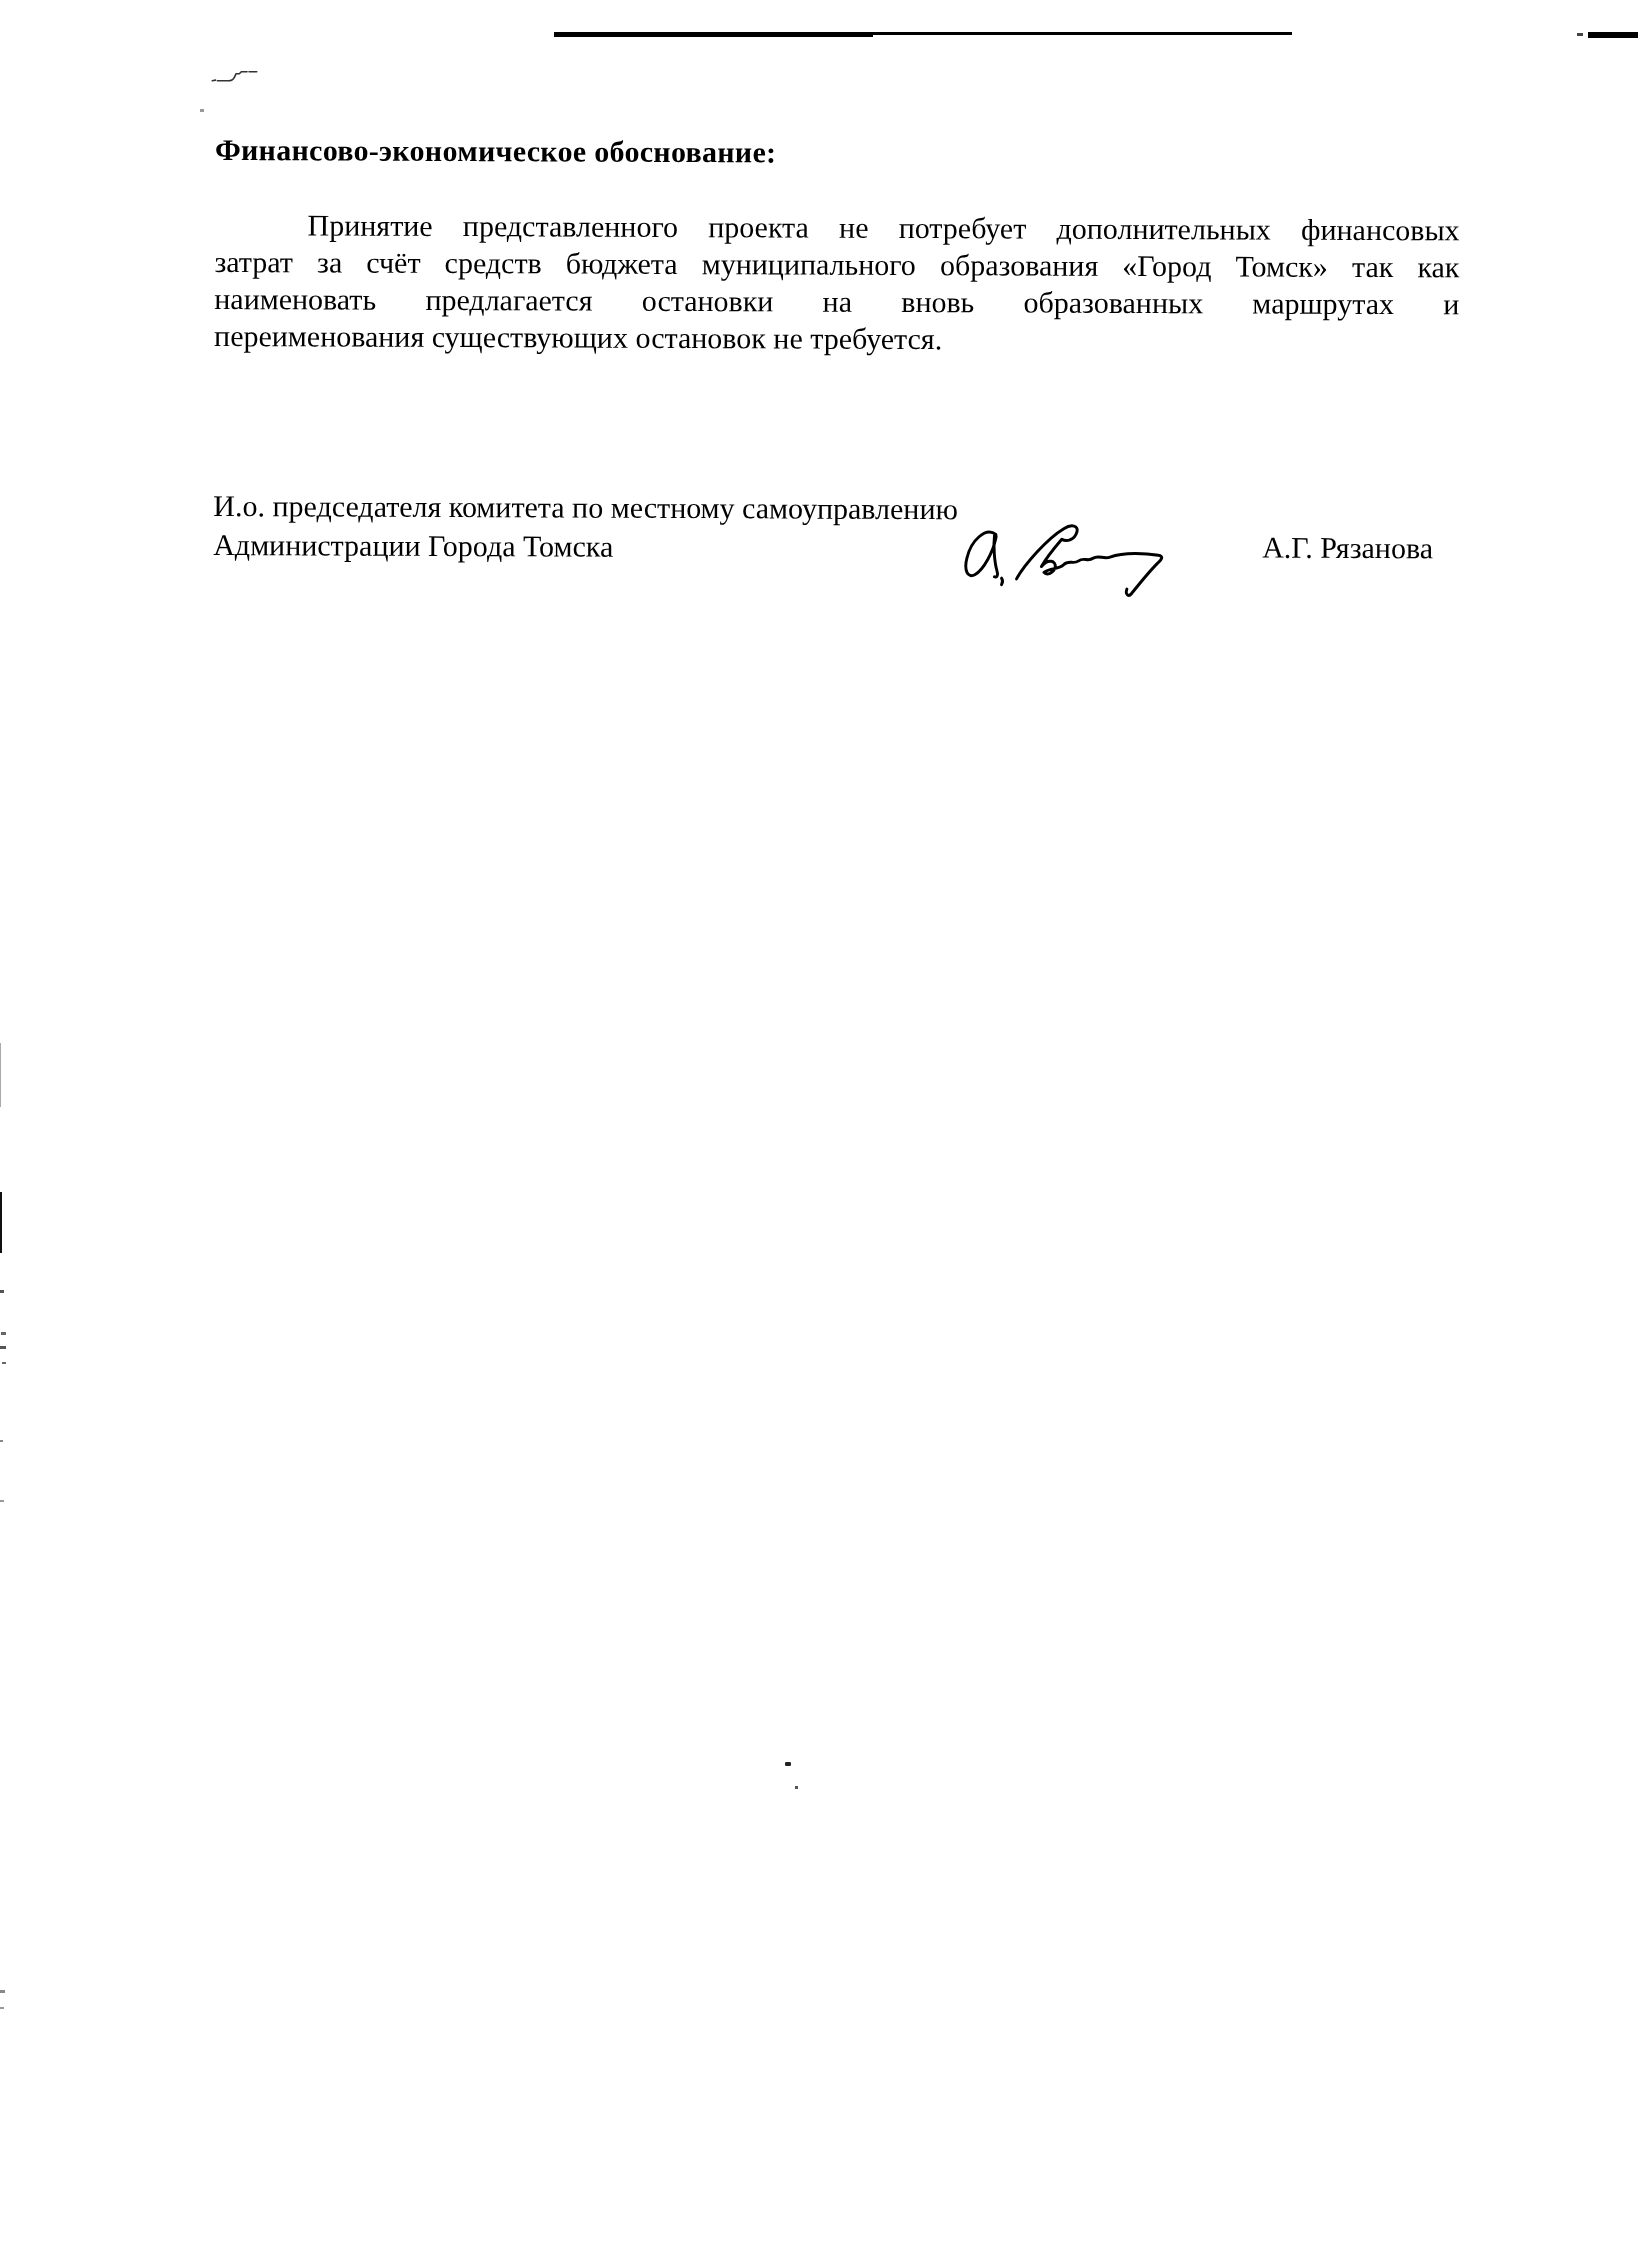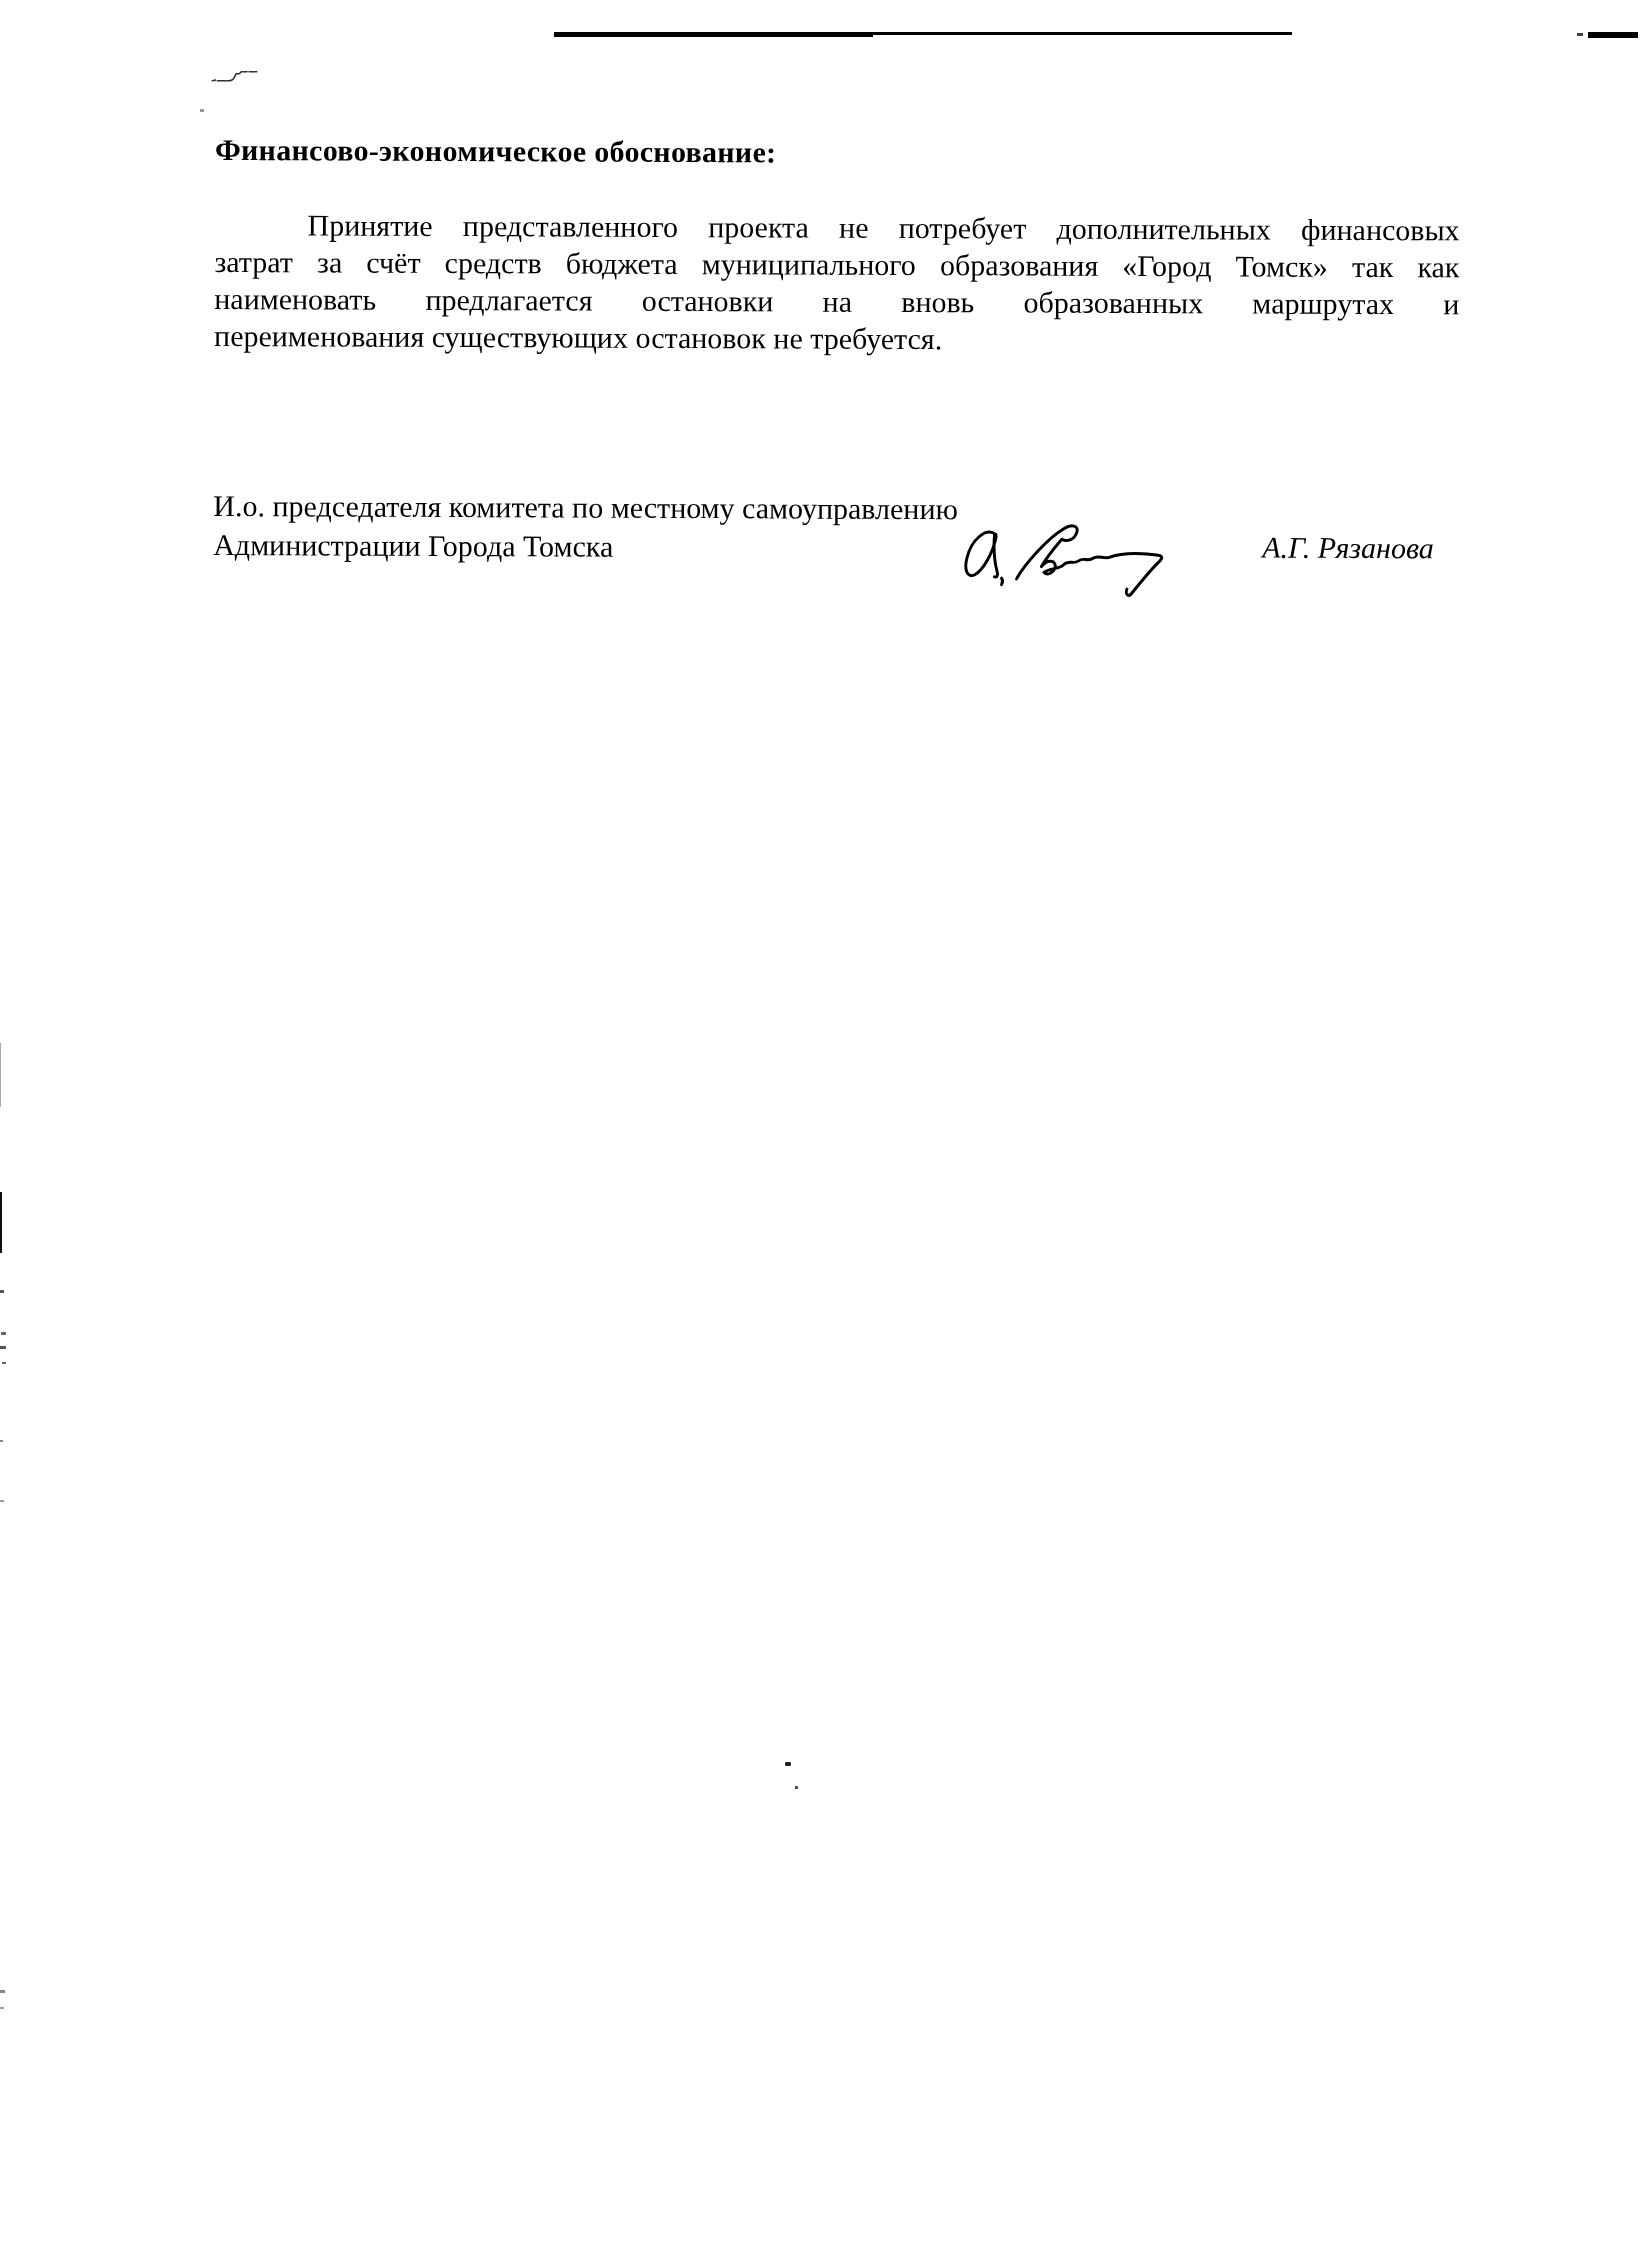--- a/index.html
+++ b/index.html
@@ -71,21 +71,20 @@
     width: 222px;
     height: 85px;
   }
   .signer-name {
     position: absolute;
     left: 1264px;
     top: 492px;
     font-size: 30px;
     line-height: 37px;
     white-space: nowrap;
-    font-style: italic;
   }
   .artifact {
     position: absolute;
     background: #000000;
   }
   .pen-squiggle {
     position: absolute;
     left: 211px;
     top: 32px;
     width: 49px;

